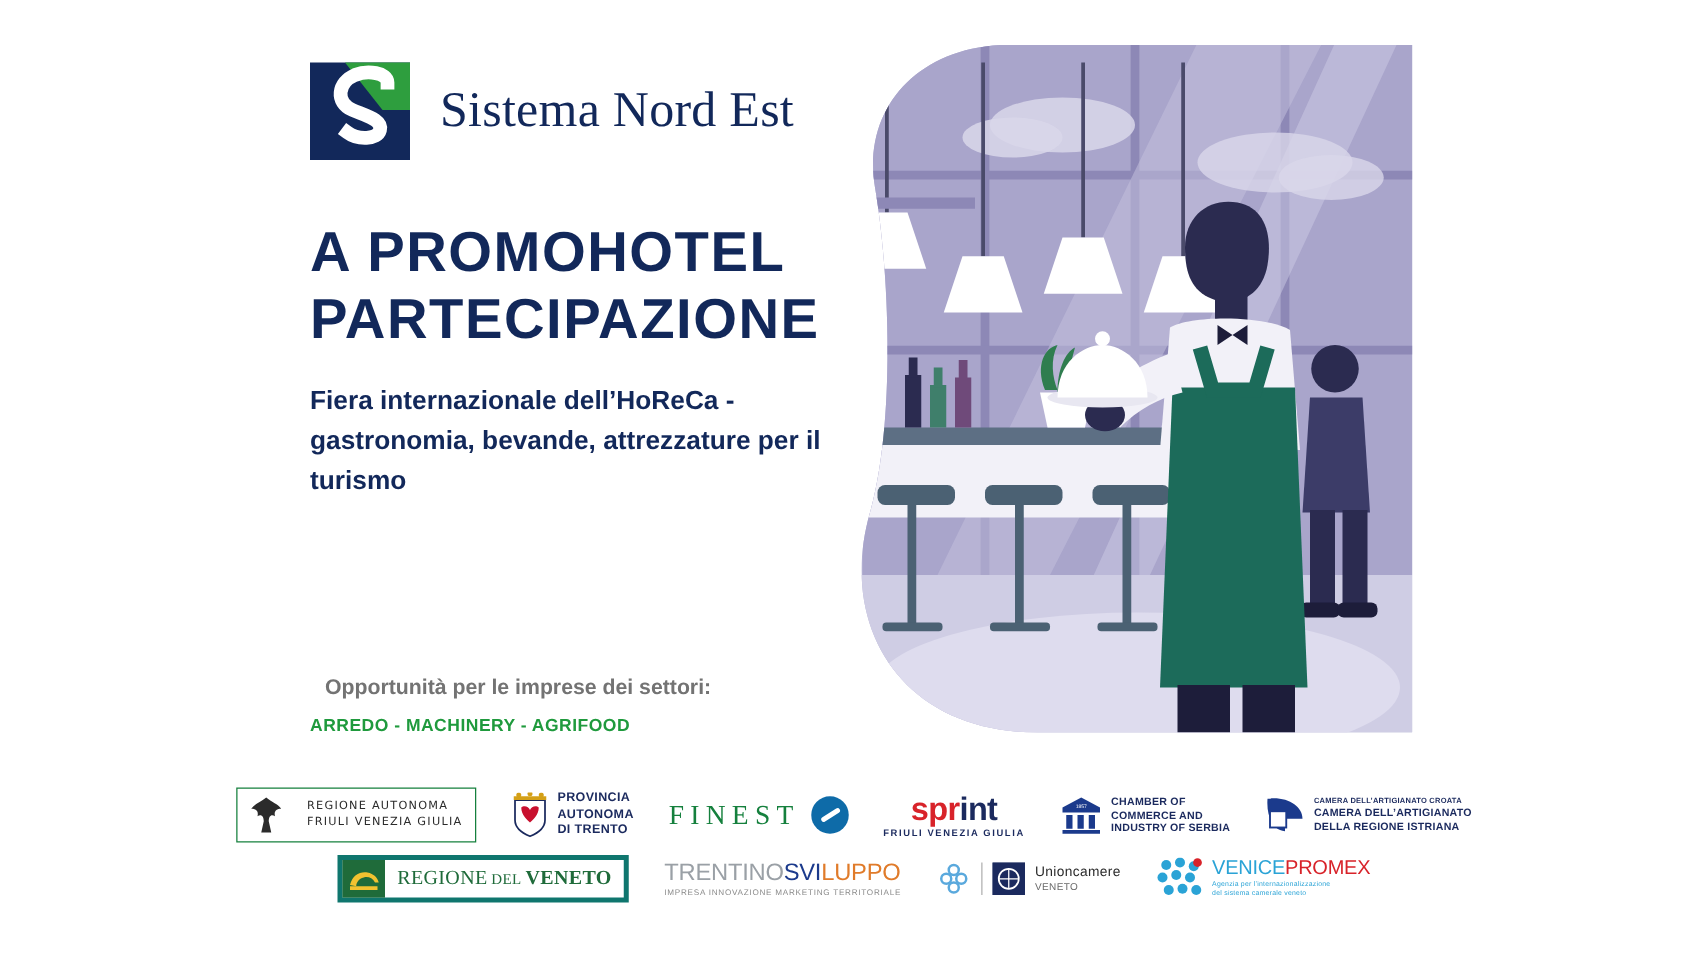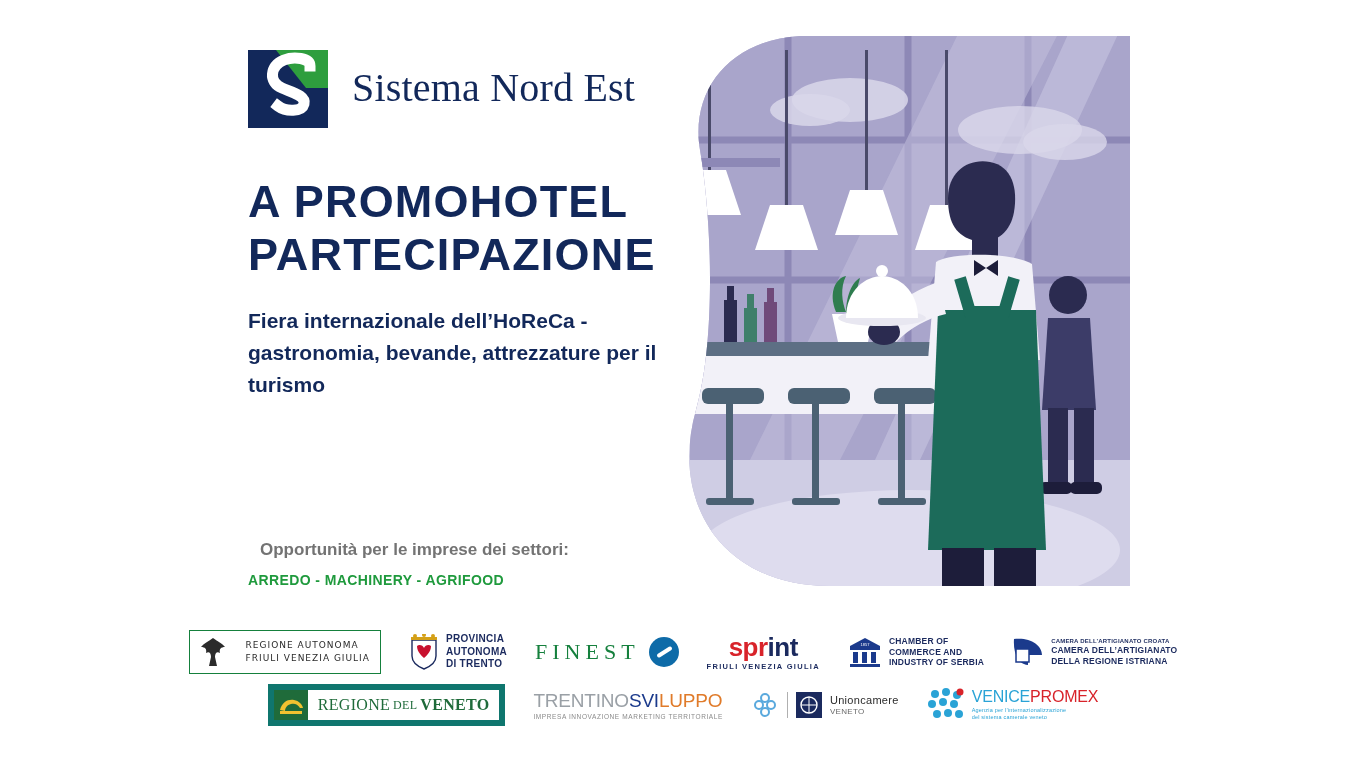--- a/index.html
+++ b/index.html
@@ -228,21 +228,21 @@
   
   .serbia-mark {
     width: 34px; height: 32px;
     position: relative;
   }
 
   
   .veneto {
     display: flex;
     align-items: stretch;
-    border: 6px solid #0f766e;
+    border: 4px solid #0f766e;
     height: 30px;
   }
   .veneto-lion {
     width: 34px;
     background: #1f6b3a;
     position: relative;
   }
   .veneto-name {
     display: flex;
     align-items: center;

